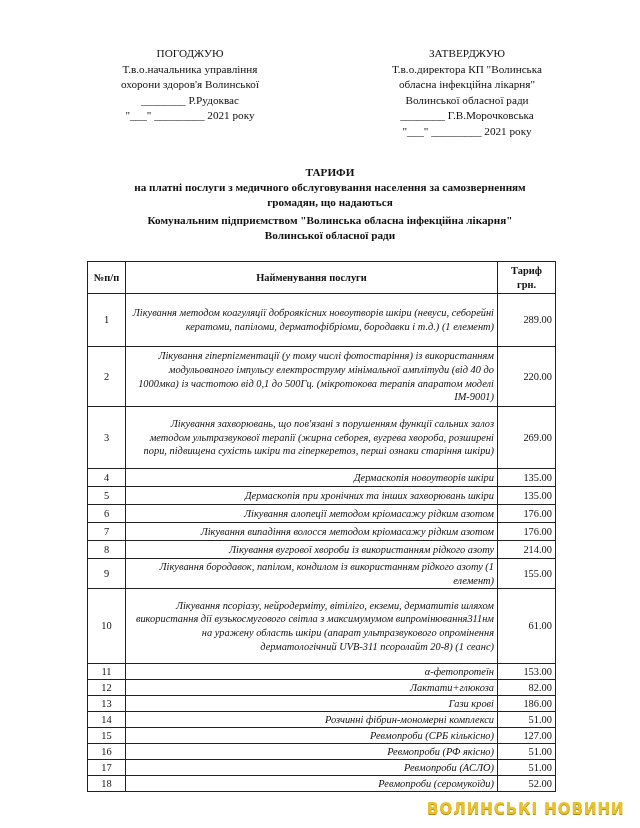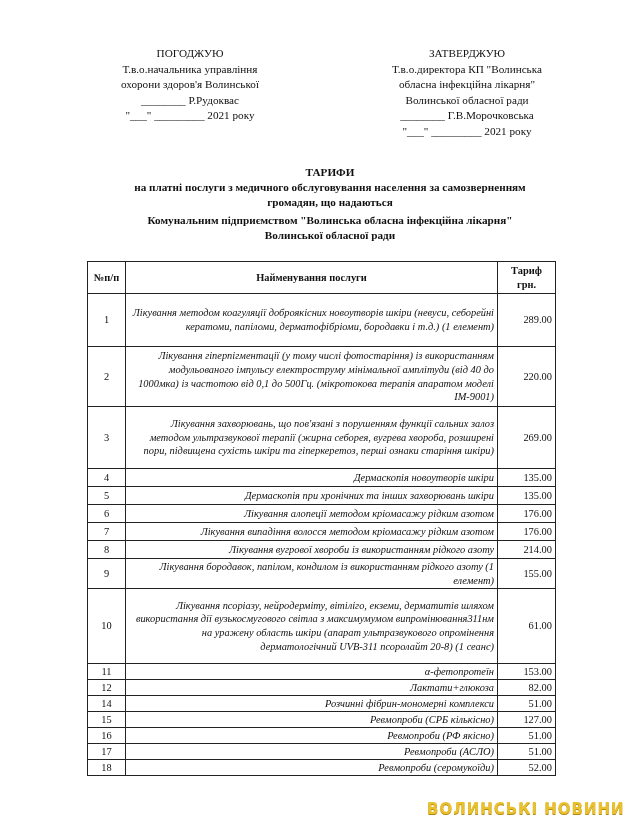--- a/index.html
+++ b/index.html
@@ -117,20 +117,25 @@
         <td class="num">11</td>
         <td class="name">α-фетопротеїн</td>
         <td class="price">153.00</td>
       </tr>
       <tr style="height: 16px;">
         <td class="num">12</td>
         <td class="name">Лактати+глюкоза</td>
         <td class="price">82.00</td>
       </tr>
       <tr style="height: 16px;">
+        <td class="num">13</td>
+        <td class="name">Гази крові</td>
+        <td class="price">186.00</td>
+      </tr>
+      <tr style="height: 16px;">
         <td class="num">14</td>
         <td class="name">Розчинні фібрин-мономерні комплекси</td>
         <td class="price">51.00</td>
       </tr>
       <tr style="height: 16px; margin-top: 31px;">
         <td class="num">15</td>
         <td class="name">Ревмопроби (СРБ кількісно)</td>
         <td class="price">127.00</td>
       </tr>
       <tr style="height: 16px;">

